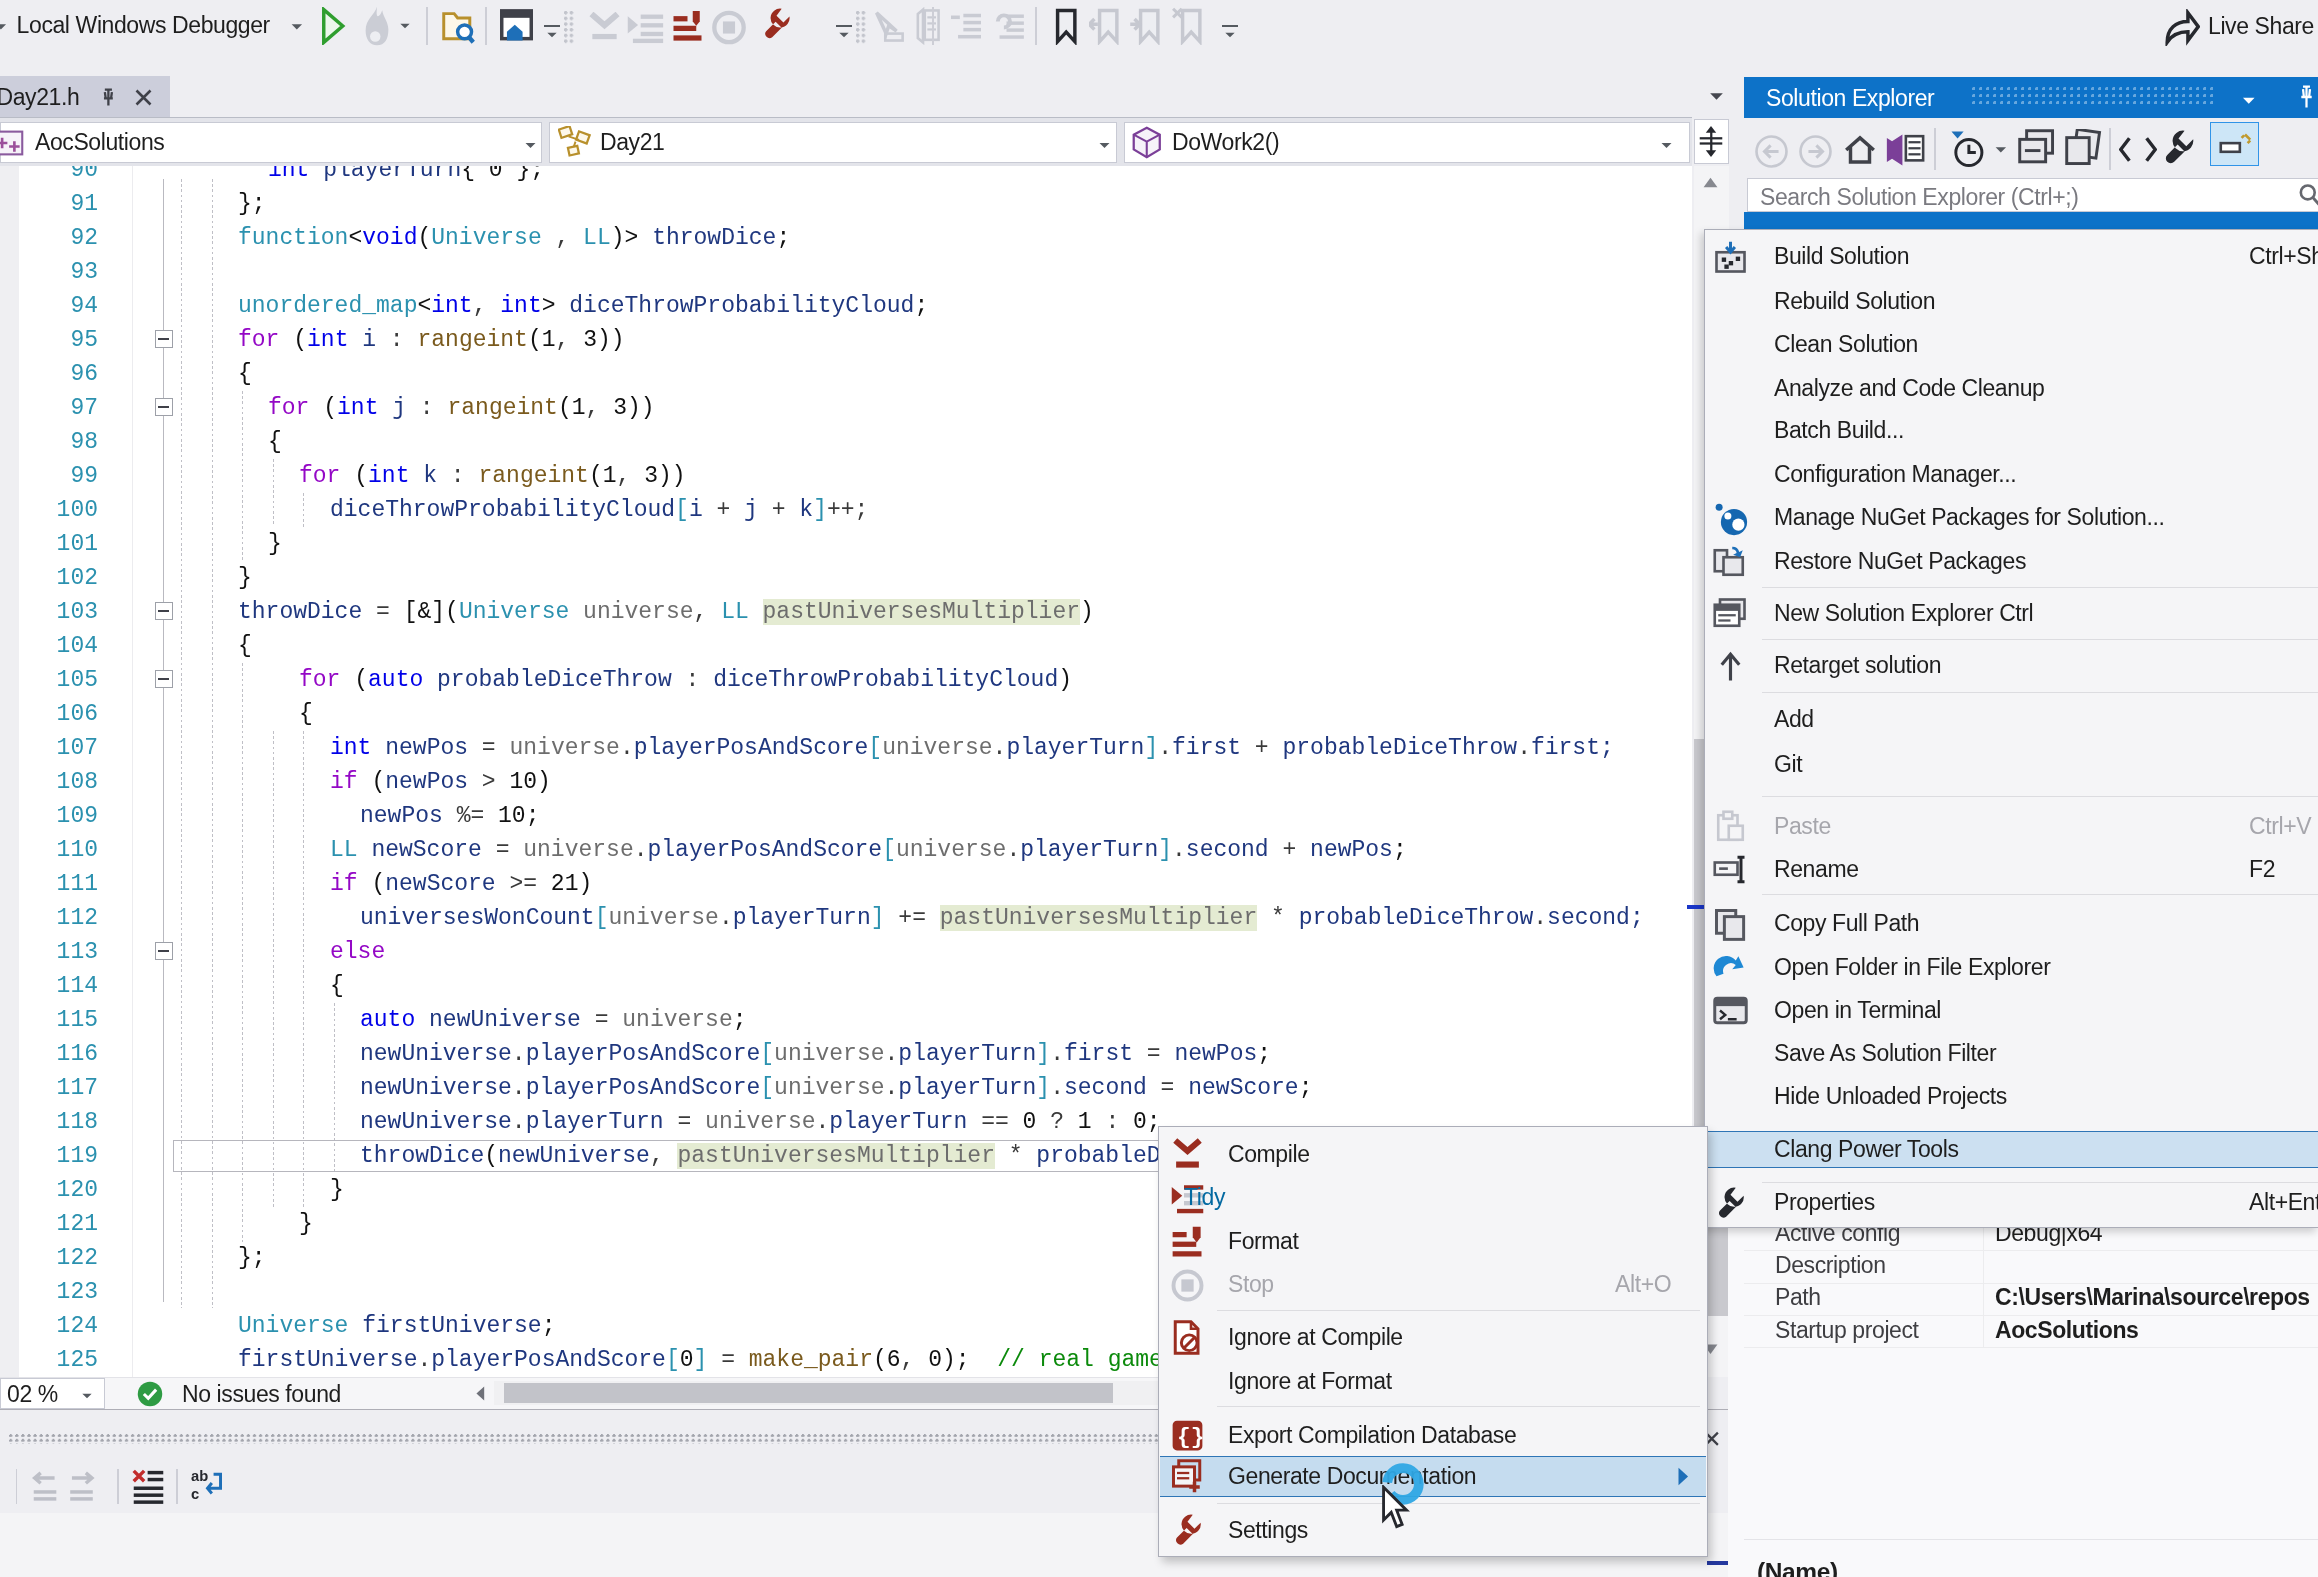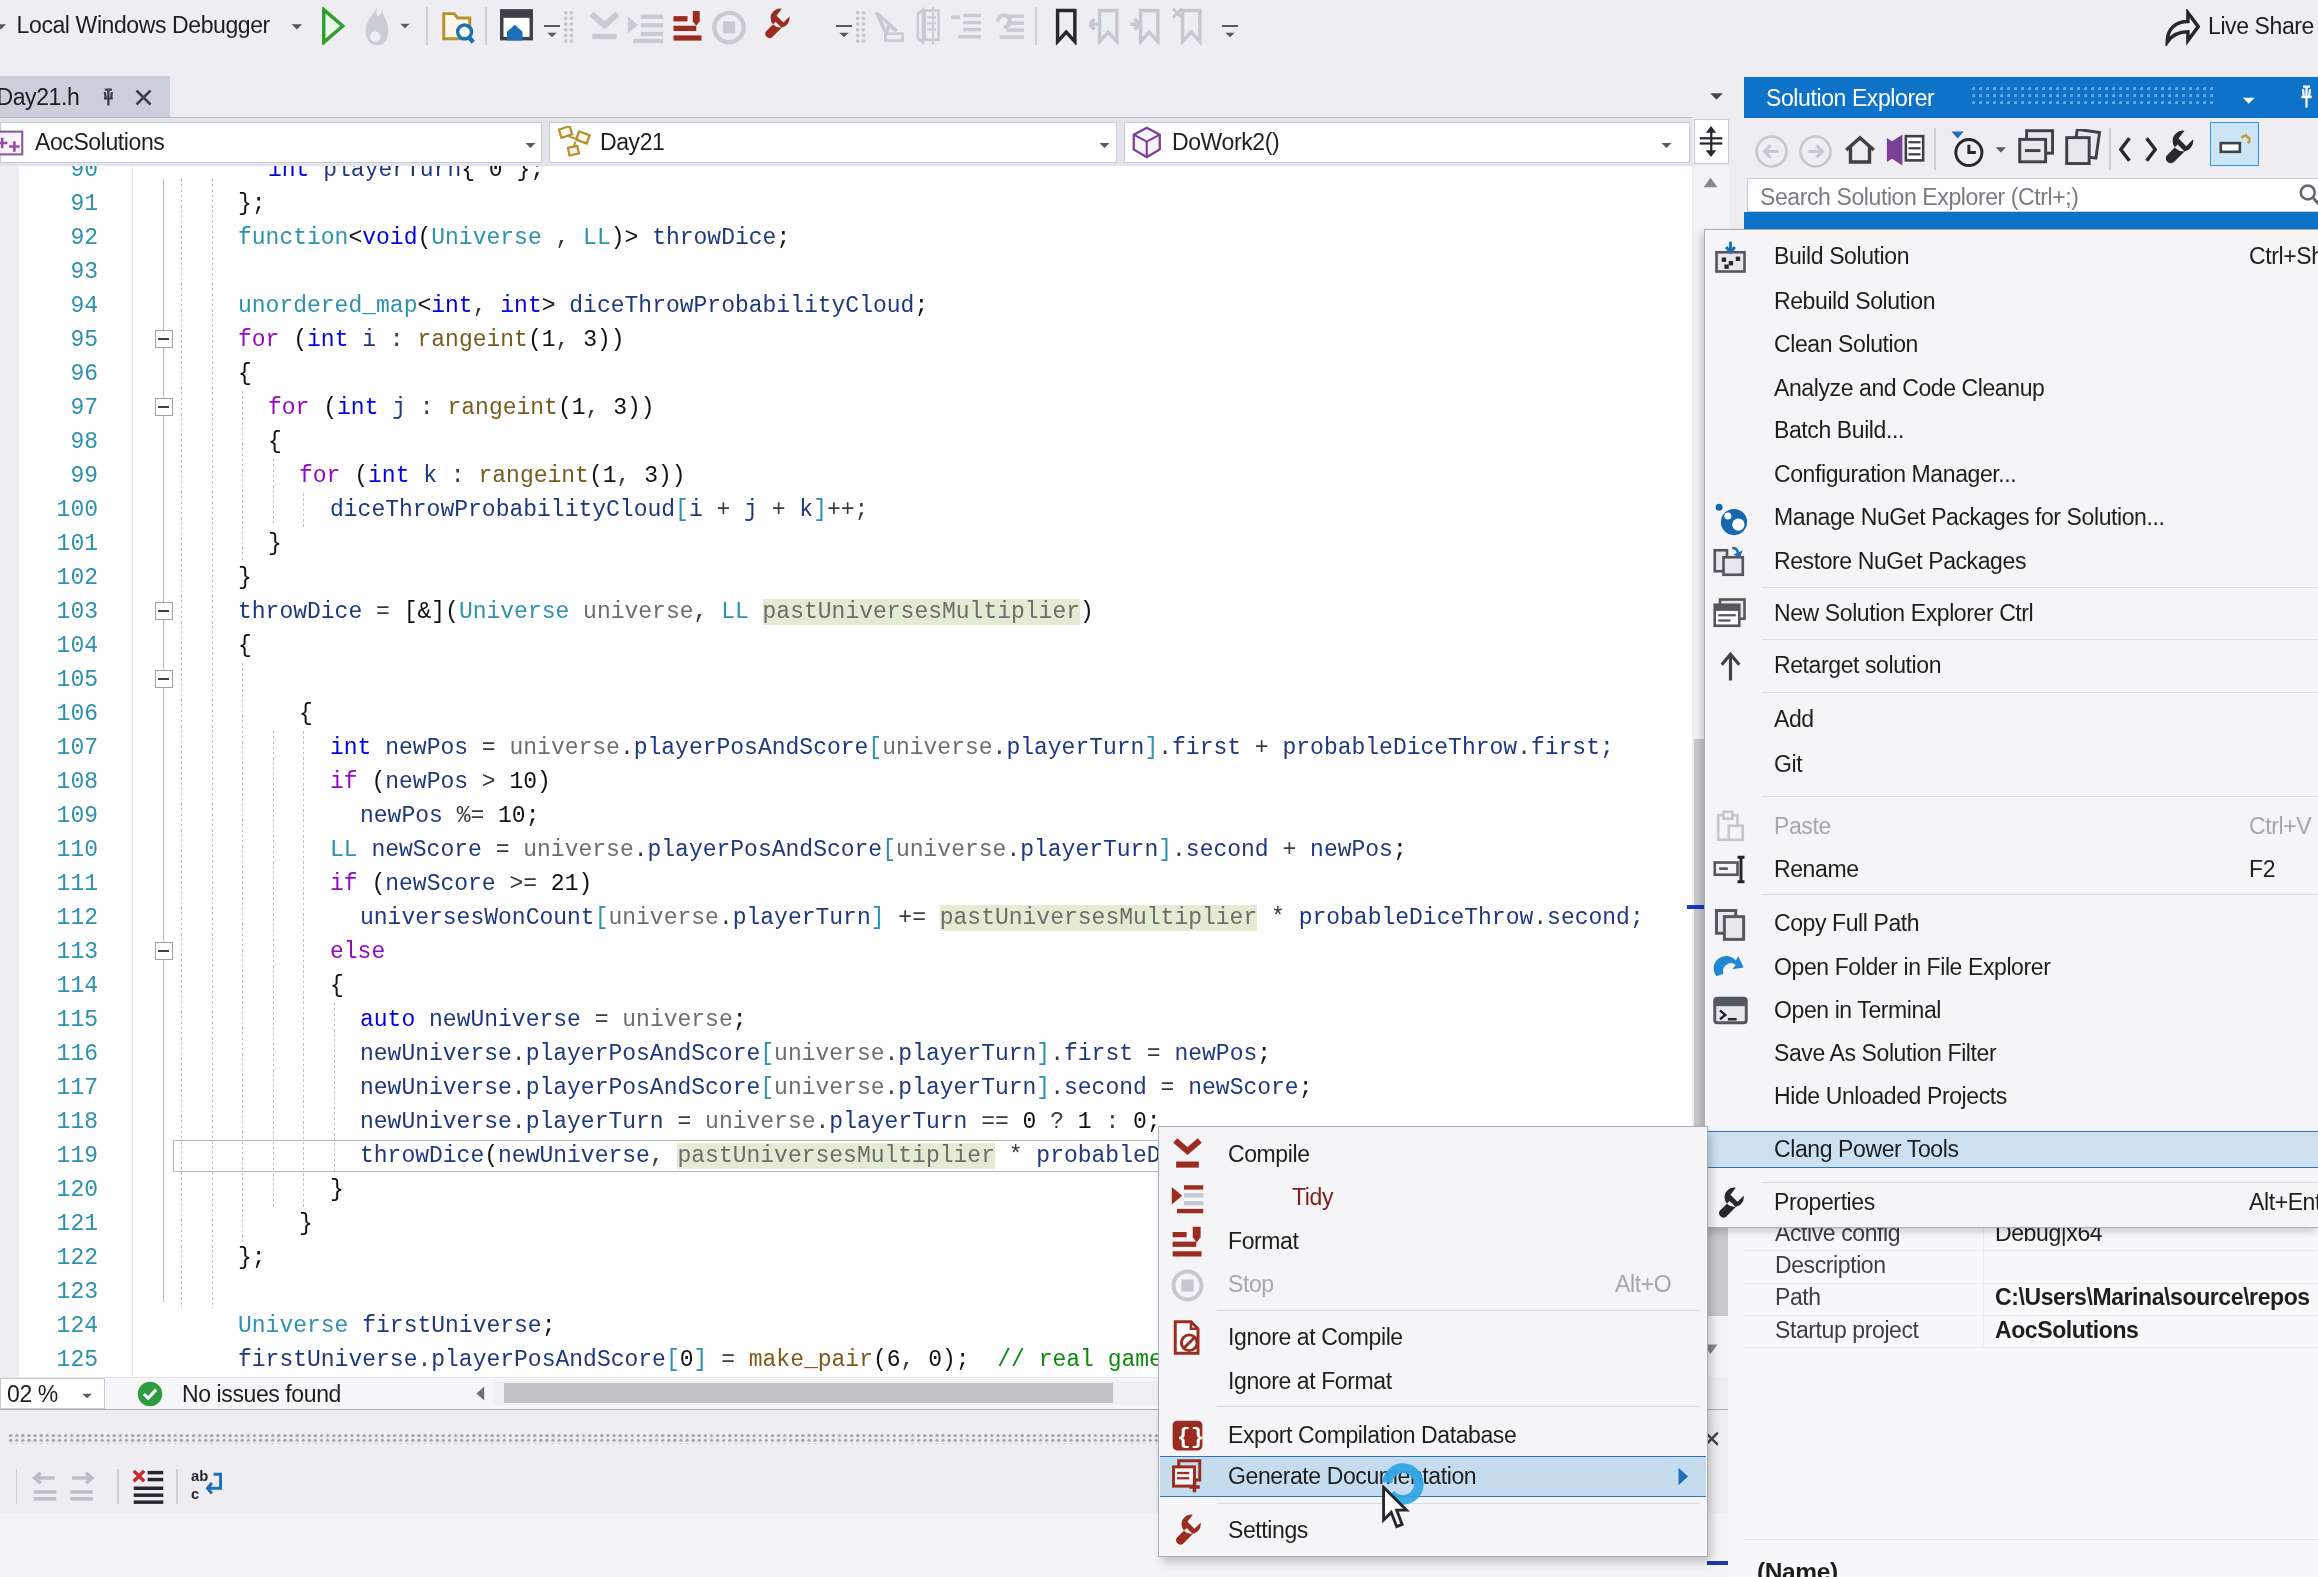--- a/index.html
+++ b/index.html
@@ -220,20 +220,21 @@
 <div class="abs code" style="left:238px;top:157px;"><span class="c">for</span><span class="n"> (</span><span class="k">int</span><span class="v"> i</span><span class="o"> : </span><span class="f">rangeint</span><span class="n">(</span><span class="n">1</span><span class="o">, </span><span class="n">3</span><span class="n">))</span></div>
 <div class="abs code" style="left:238px;top:191px;"><span class="n">{</span></div>
 <div class="abs code" style="left:268px;top:225px;"><span class="c">for</span><span class="n"> (</span><span class="k">int</span><span class="v"> j</span><span class="o"> : </span><span class="f">rangeint</span><span class="n">(</span><span class="n">1</span><span class="o">, </span><span class="n">3</span><span class="n">))</span></div>
 <div class="abs code" style="left:268px;top:259px;"><span class="n">{</span></div>
 <div class="abs code" style="left:299px;top:293px;"><span class="c">for</span><span class="n"> (</span><span class="k">int</span><span class="v"> k</span><span class="o"> : </span><span class="f">rangeint</span><span class="n">(</span><span class="n">1</span><span class="o">, </span><span class="n">3</span><span class="n">))</span></div>
 <div class="abs code" style="left:330px;top:327px;"><span class="v">diceThrowProbabilityCloud</span><span class="br">[</span><span class="v">i</span><span class="o"> + </span><span class="v">j</span><span class="o"> + </span><span class="v">k</span><span class="br">]</span><span class="o">++;</span></div>
 <div class="abs code" style="left:268px;top:361px;"><span class="n">}</span></div>
 <div class="abs code" style="left:238px;top:395px;"><span class="n">}</span></div>
 <div class="abs code" style="left:238px;top:429px;"><span class="v">throwDice</span><span class="o"> = </span><span class="n">[&amp;](</span><span class="t">Universe</span><span class="p"> universe</span><span class="o">, </span><span class="t">LL </span><span class="hl"><span class="p">pastUniversesMultiplier</span></span><span class="n">)</span></div>
 <div class="abs code" style="left:238px;top:463px;"><span class="n">{</span></div>
+<div class="abs code" style="left:299px;top:497px;"><span class="c">for</span><span class="n"> (</span><span class="k">auto</span><span class="v"> probableDiceThrow</span><span class="o"> : </span><span class="v">diceThrowProbabilityCloud</span><span class="n">)</span></div>
 <div class="abs code" style="left:299px;top:531px;"><span class="n">{</span></div>
 <div class="abs code" style="left:330px;top:565px;"><span class="k">int</span><span class="v"> newPos</span><span class="o"> = </span><span class="p">universe</span><span class="o">.</span><span class="v">playerPosAndScore</span><span class="br">[</span><span class="p">universe</span><span class="o">.</span><span class="v">playerTurn</span><span class="br">]</span><span class="o">.</span><span class="v">first</span><span class="o"> + </span><span class="v">probableDiceThrow</span><span class="o">.</span><span class="v">first;</span></div>
 <div class="abs code" style="left:330px;top:599px;"><span class="c">if</span><span class="n"> (</span><span class="v">newPos</span><span class="o"> &gt; </span><span class="n">10</span><span class="n">)</span></div>
 <div class="abs code" style="left:360px;top:633px;"><span class="v">newPos</span><span class="o"> %= </span><span class="n">10</span><span class="n">;</span></div>
 <div class="abs code" style="left:330px;top:667px;"><span class="t">LL</span><span class="v"> newScore</span><span class="o"> = </span><span class="p">universe</span><span class="o">.</span><span class="v">playerPosAndScore</span><span class="br">[</span><span class="p">universe</span><span class="o">.</span><span class="v">playerTurn</span><span class="br">]</span><span class="o">.</span><span class="v">second</span><span class="o"> + </span><span class="v">newPos</span><span class="n">;</span></div>
 <div class="abs code" style="left:330px;top:701px;"><span class="c">if</span><span class="n"> (</span><span class="v">newScore</span><span class="o"> &gt;= </span><span class="n">21</span><span class="n">)</span></div>
 <div class="abs code" style="left:360px;top:735px;"><span class="v">universesWonCount</span><span class="br">[</span><span class="p">universe</span><span class="o">.</span><span class="v">playerTurn</span><span class="br">]</span><span class="o"> += </span><span class="hl"><span class="p">pastUniversesMultiplier</span></span><span class="o"> * </span><span class="v">probableDiceThrow</span><span class="o">.</span><span class="v">second;</span></div>
 <div class="abs code" style="left:330px;top:769px;"><span class="c">else</span></div>
 <div class="abs code" style="left:330px;top:803px;"><span class="n">{</span></div>
 <div class="abs code" style="left:360px;top:837px;"><span class="k">auto</span><span class="v"> newUniverse</span><span class="o"> = </span><span class="p">universe</span><span class="n">;</span></div>
@@ -510,21 +511,21 @@
 <div class="abs ui" style="left:1228px;top:1141px;color:#1E1E1E;">Compile</div>
 <div class="abs" style="left:1170px;top:1180px;width:35px;height:35px;">
     <svg viewBox="0 0 40 40">
       <path d="M2 8 L14 18 L2 28" fill="#9A2D20"></path>
       <rect x="16" y="6" width="22" height="5" fill="#9A2D20"></rect>
       <rect x="16" y="15" width="22" height="5" fill="#C6C8D0"></rect>
       <rect x="16" y="24" width="22" height="5" fill="#C6C8D0"></rect>
       <rect x="8" y="33" width="30" height="5" fill="#9A2D20"></rect>
     </svg>
   </div>
-<div class="abs ui" style="left:1292px;top:1184px;color:#7f1d1d;">Tidy</div>
+<div class="abs ui" style="left:1184px;top:1184px;color:#0369a1;">Tidy</div>
 <div class="abs" style="left:1170px;top:1225px;width:35px;height:35px;">
     <svg viewBox="0 0 40 40">
       <path d="M26 2 h9 v12 l-4.5 6 l-4.5 -6 z" fill="#9A2D20"></path>
       <rect x="3" y="8" width="16" height="6" fill="#9A2D20"></rect>
       <rect x="3" y="19" width="27" height="6" fill="#9A2D20"></rect>
       <rect x="3" y="30" width="33" height="6" fill="#9A2D20"></rect>
     </svg>
   </div>
 <div class="abs ui" style="left:1228px;top:1228px;color:#1E1E1E;">Format</div>
 <div class="abs" style="left:1170px;top:1268px;width:35px;height:35px;">

